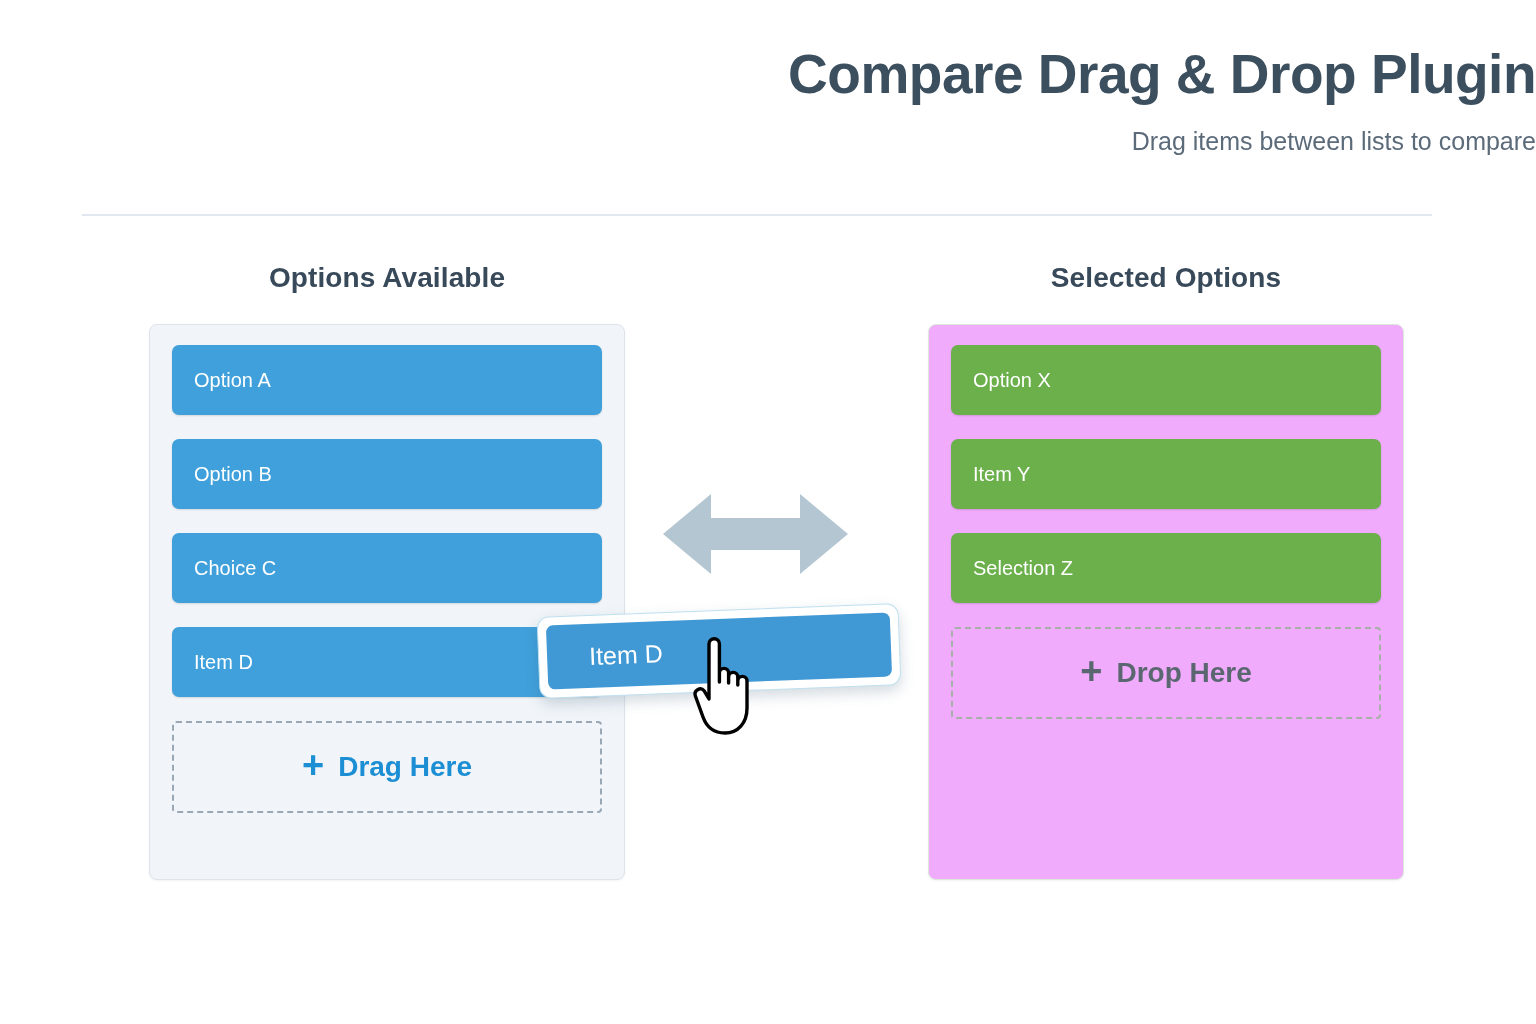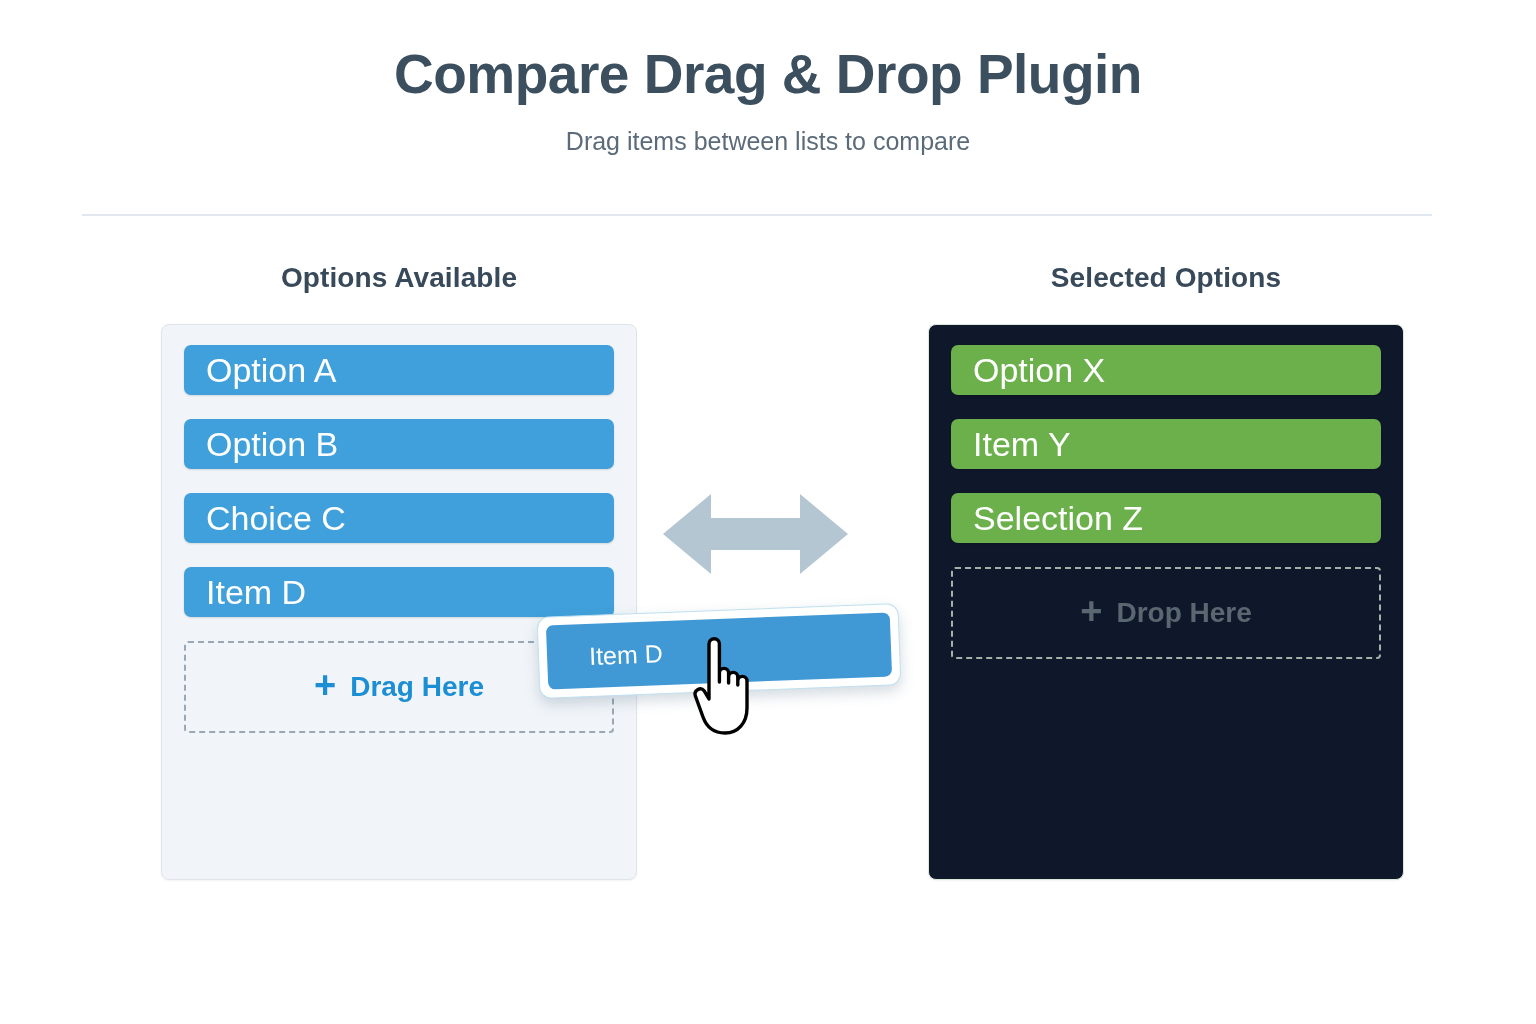--- a/index.html
+++ b/index.html
@@ -11,21 +11,21 @@
     height: 1024px;
     background: #ffffff;
     font-family: "Liberation Sans", sans-serif;
     overflow: hidden;
     position: relative;
   }
 
   
   .header {
     padding-top: 44px;
-    text-align: center;
+    text-align: right;
   }
   .page-title {
     font-size: 55px;
     font-weight: bold;
     color: #3c4f5e;
     letter-spacing: -0.5px;
     line-height: 1.1;
     margin: 0;
   }
   .page-subtitle {
@@ -47,54 +47,54 @@
   .board {
     position: absolute;
     top: 262px;
     left: 0;
     width: 1536px;
   }
   .column {
     position: absolute;
     top: 0;
   }
-  .column.left  { left: 120px;  width: 476px; padding-left: 41px; }
+  .column.left  { left: 108px;  width: 476px; padding-left: 41px; }
   .column.right { left: 928px;  width: 476px; }
 
   .column-title {
     text-align: center;
     font-size: 28px;
     font-weight: bold;
     color: #38495a;
     margin: 0 0 30px 0;
     letter-spacing: 0.1px;
   }
 
   .panel {
     border-radius: 8px;
     border: 1px solid #dfe4ea;
     box-sizing: border-box;
     padding: 20px 22px 22px 22px;
     box-shadow: 0 1px 2px rgba(120,140,160,0.10);
   }
   .panel.blue  { background: #f1f5f9; }
-  .panel.green { background: #0f172a; border-color: #dde8da; }
+  .panel.green { background: #f0abfc; border-color: #dde8da; }
 
   .panel.blue  { min-height: 556px; }
   .panel.green { min-height: 556px; }
 
   .item {
-    height: 50px;
+    height: 70px;
     border-radius: 7px;
     display: flex;
     align-items: center;
     padding-left: 22px;
     box-sizing: border-box;
     color: #ffffff;
-    font-size: 34px;
+    font-size: 20px;
     margin-bottom: 24px;
     box-shadow: 0 1px 2px rgba(0,0,0,0.13);
     user-select: none;
   }
   .item.blue  { background: #40a0db; }
   .item.green { background: #6bb04b; }
 
   .dropzone {
     height: 92px;
     border: 2px dashed #9fadbb;

